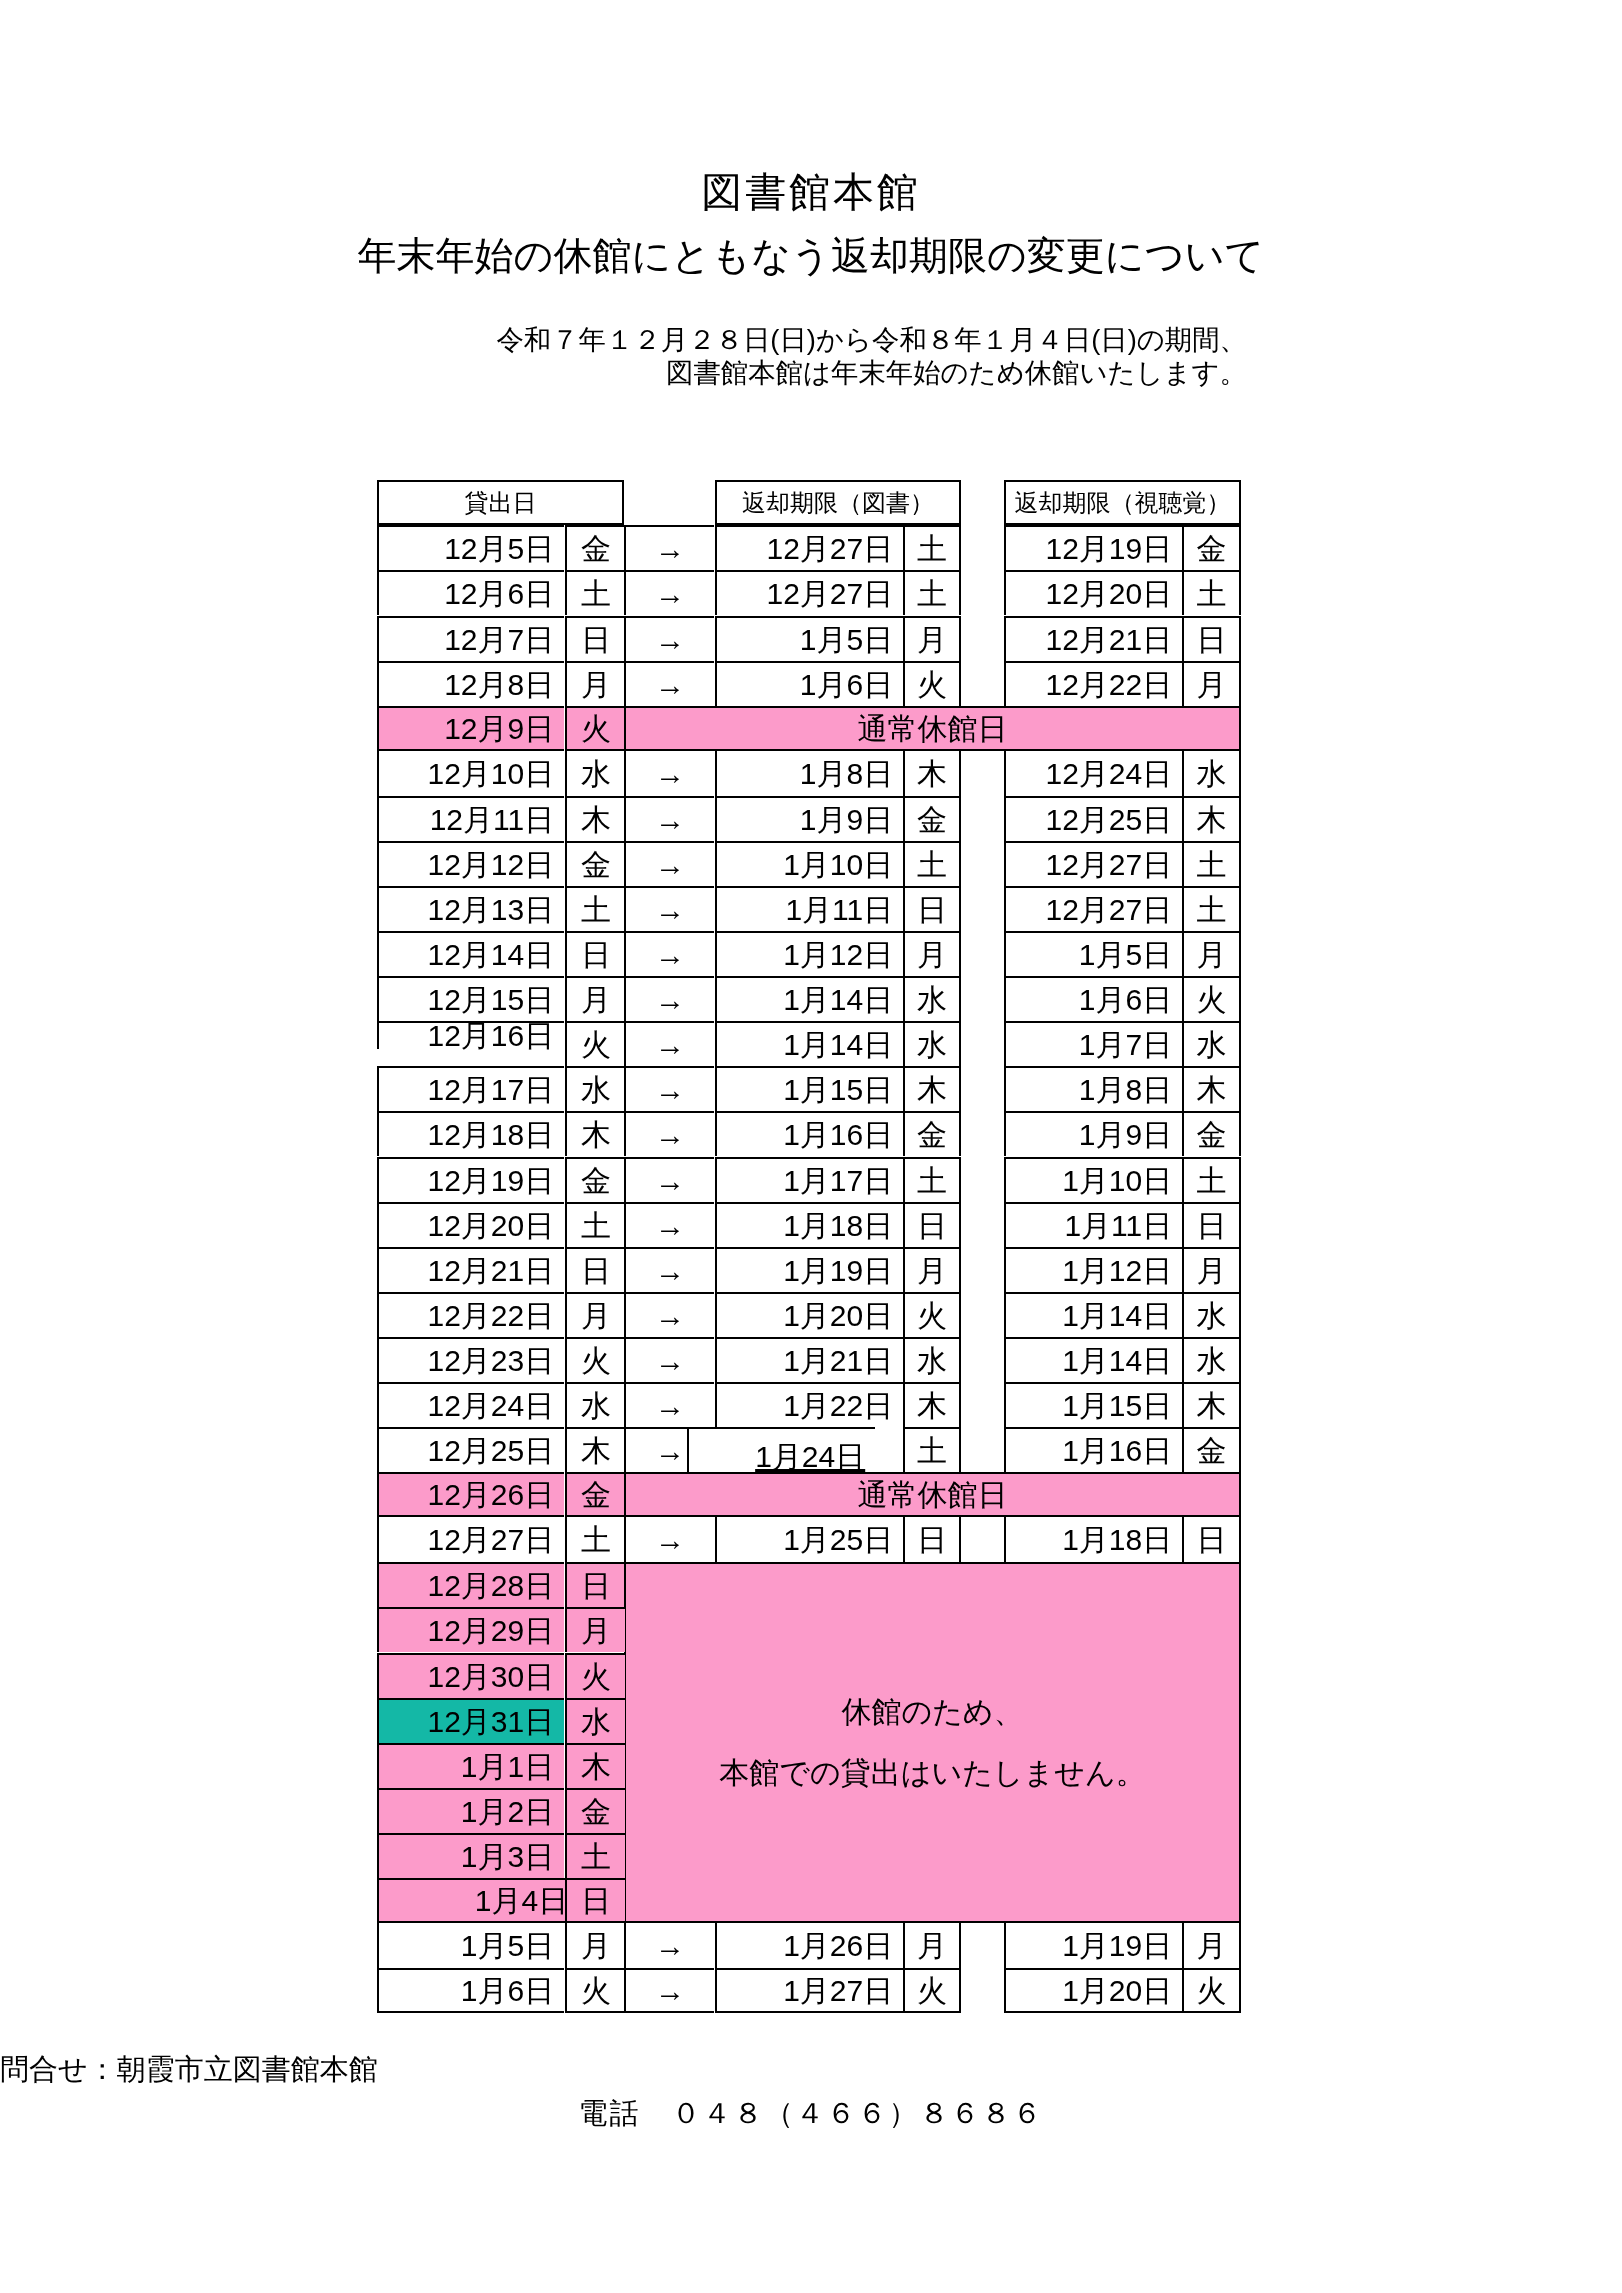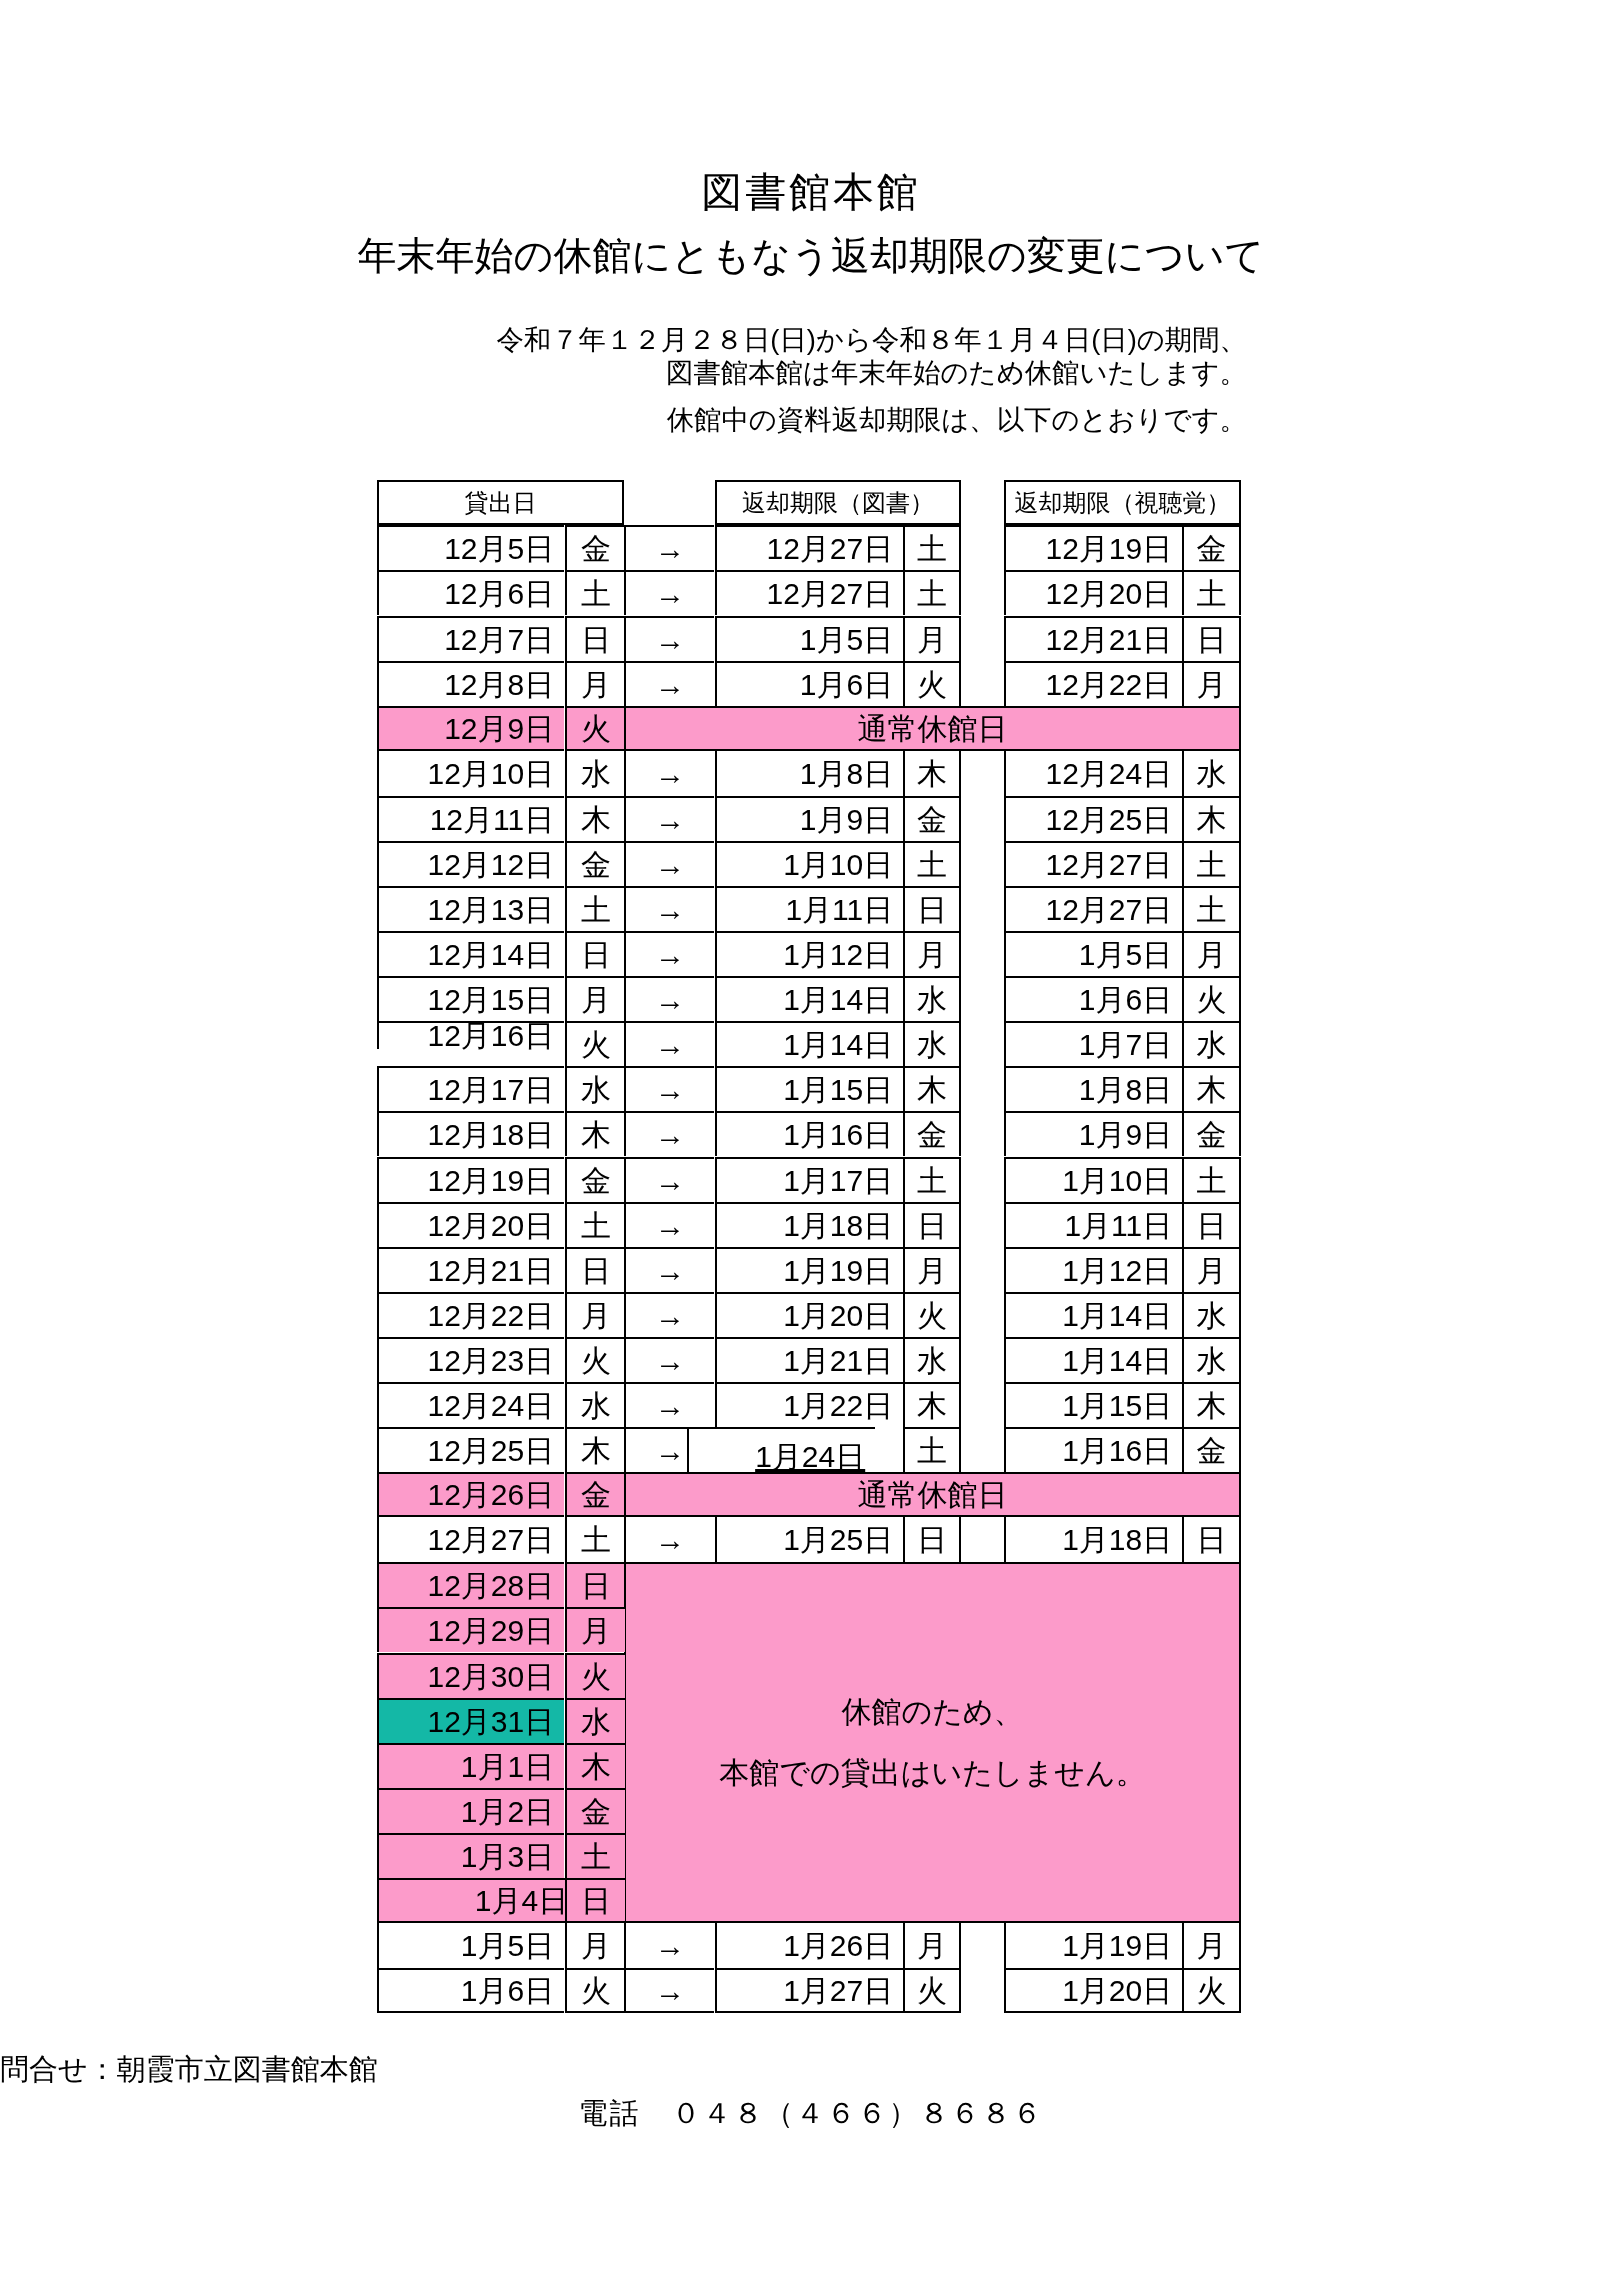--- a/index.html
+++ b/index.html
@@ -45,23 +45,20 @@
 </head>
 <body>
 
 <div class="abs" id="doc-title">図書館本館</div>
 <div class="abs" id="doc-subtitle">年末年始の休館にともなう返却期限の変更について</div>
 
 <div class="abs" id="intro">
   <p class="p1">
     <span>令和７年１２月２８日(日)から令和８年１月４日(日)の期間、</span><br>
     <span>図書館本館は年末年始のため休館いたします。</span>
-  </p>
-  <p class="p2">
-    <span>休館中の資料返却期限は、以下のとおりです。</span>
   </p>
 </div>
 
 <div id="table-root">
     <div class="cell center hdr" style="left: 377px; top: 480px; width: 247px; height: 45px; border-width: 2.9px; border-style: solid; border-color: rgb(0, 0, 0);">貸出日</div>
     <div class="cell center hdr" style="left: 715px; top: 480px; width: 246px; height: 45px; border-width: 2.9px; border-style: solid; border-color: rgb(0, 0, 0);">返却期限（図書）</div>
     <div class="cell center hdr" style="left: 1004px; top: 480px; width: 237px; height: 45px; border-width: 2.9px; border-style: solid; border-color: rgb(0, 0, 0);">返却期限（視聴覚）</div>
     <div class="cell right" style="left: 377px; top: 525px; width: 187px; height: 45px; border-top: 2.9px solid rgb(0, 0, 0); border-left: 2.9px solid rgb(0, 0, 0);">12月5日</div>
     <div class="cell center" style="left: 565px; top: 525px; width: 60px; height: 45px; border-top: 2.9px solid rgb(0, 0, 0); border-left: 2.9px solid rgb(0, 0, 0);">金</div>
     <div class="cell center" style="left: 624px; top: 525px; width: 90px; height: 45px; border-top: 2.9px solid rgb(0, 0, 0); border-left: 2.9px solid rgb(0, 0, 0);">→</div>

